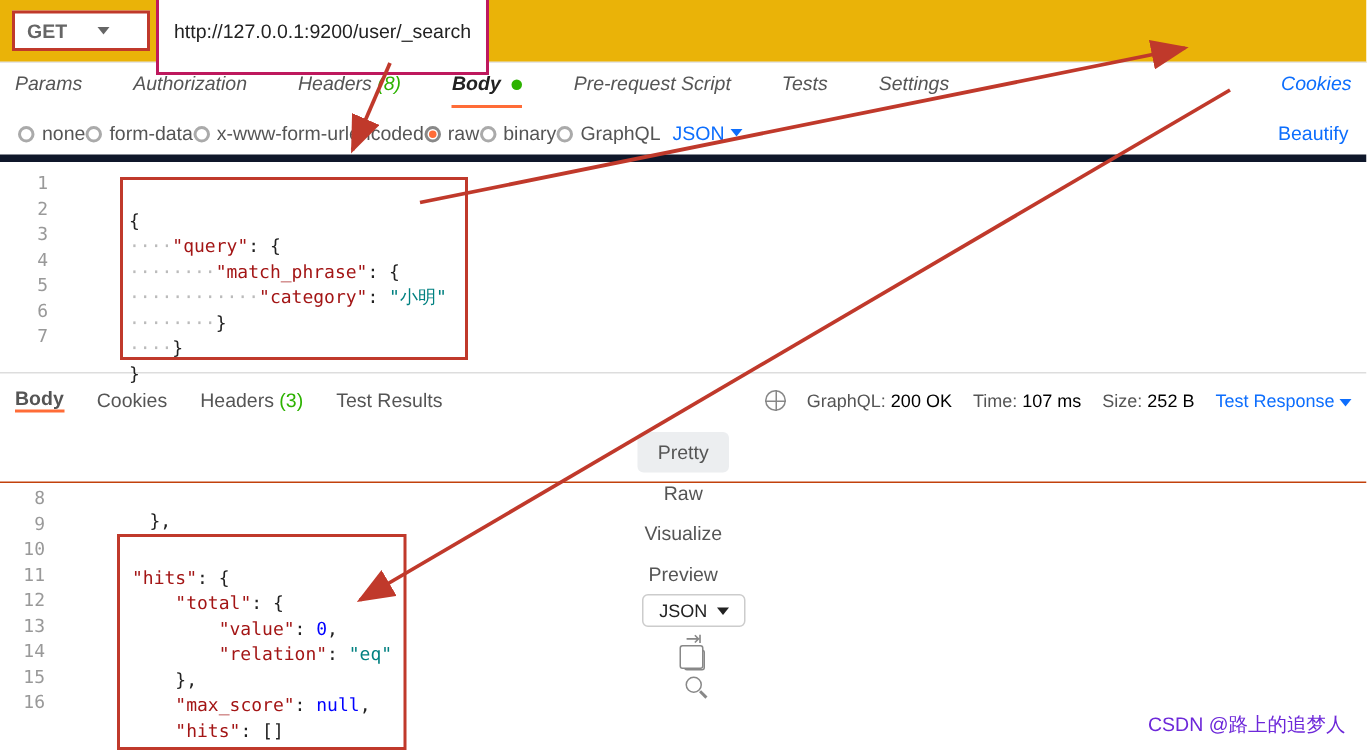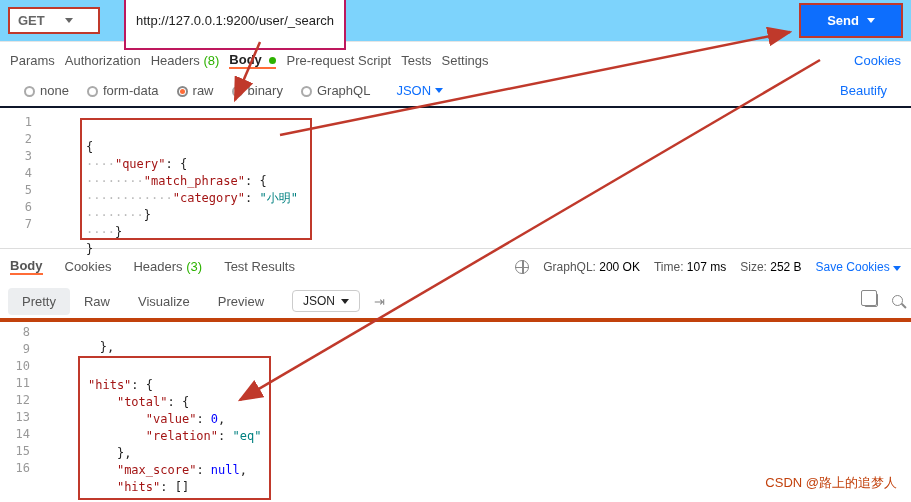--- a/index.html
+++ b/index.html
@@ -1,75 +1,71 @@
 <!DOCTYPE html>
 <html><head>
 <meta charset="utf-8">
 <style>
 * { box-sizing: border-box; margin: 0; padding: 0; }
 body { font-family: -apple-system, "Segoe UI", Arial, sans-serif; font-size: 13px; color: #222; background: #fff; width: 911px; height: 502px; overflow: hidden; position: relative; }
-.top-bar { display: flex; align-items: center; padding: 6px 8px; gap: 24px; background: #7dd3fc; border-bottom: 1px solid #e5e5e5; height: 42px; }
+.top-bar { display: flex; align-items: center; padding: 6px 8px; gap: 4px; background: #eab308; border-bottom: 1px solid #e5e5e5; height: 42px; }
 .method-sel { border: 2px solid #c0392b; padding: 4px 8px; display: flex; align-items: center; gap: 20px; background: #fff; font-weight: 600; color: #666; min-width: 92px; }
 .url-box { border: 2px solid #be185d; padding: 20px 10px; background: #fff; color: #222; min-width: 215px; }
 .spacer { flex: 1; }
 .send-btn { background: #0d6efd; color: #fff; font-weight: 600; padding: 8px 26px; border: 2px solid #c0392b; display: flex; align-items: center; gap: 8px; }
-.tabs { display: flex; align-items: center; padding: 6px 10px; gap: 10px; color: #555; height: 36px; }
+.tabs { display: flex; padding: 6px 10px; gap: 34px; color: #555; height: 36px; font-style: italic; }
 .tab { cursor: pointer; }
 .tab.active { font-weight: 600; border-bottom: 2px solid #ff6c37; color: #222; }
 .dot-green { display:inline-block; width:7px; height:7px; border-radius:50%; background:#2db200; margin-left:4px; vertical-align:middle;}
 .orange-num { color:#2db200; }
 .link { color:#0d6efd; cursor:pointer; }
-.body-row { display:flex; align-items:center; padding:4px 24px 8px; gap:18px; color:#555; border-bottom:2px solid #0f172a; height:30px;}
+.body-row { display:flex; align-items:center; padding:4px 12px 8px; color:#555; border-bottom:5px solid #0f172a; height:30px;}
 .radio { width:11px; height:11px; border-radius:50%; border:2px solid #aaa; display:inline-block; margin-right:5px; vertical-align:middle; position:relative;}
 .radio.sel { border-color:#888;}
 .radio.sel::after{content:"";position:absolute;inset:1px;border-radius:50%;background:#ff6c37;}
 .json-sel { color:#0d6efd; margin-left:8px; display:flex; align-items:center; gap:4px;}
 .editor { display:flex; border:2px solid #c0392b; margin:6px 12px 2px 42px; width:232px; height:122px; font-family:Consolas,monospace; font-size:12px; }
 .editor-wrap { display:flex; margin-top:4px; }
 .gutter { width:38px; text-align:right; color:#999; padding:2px 6px 0 0; line-height:17px; font-family:Consolas,monospace; font-size:12px;}
 .code { padding:2px 4px; line-height:17px; white-space:pre; }
 .k{color:#a31515;} .p{color:#222;} .v{color:#0000ff;} .s{color:#008080;}
 .resp-tabs { display:flex; align-items:center; padding:4px 10px; gap:22px; color:#555; border-top:1px solid #ddd; height:36px; margin-top:6px;}
 .resp-tabs .tab.act { font-weight:600; border-bottom:2px solid #ff6c37; }
 .status-block{margin-left:auto; display:flex; gap:14px; font-size:12px; color:#555;}
 .g{color:#000000;}
-.view-row{display:flex; align-items:center; gap:0; padding:4px 8px; border-bottom:4px solid #c2410c; height:38px;}
+.view-row{display:flex; align-items:center; gap:0; padding:4px 28px; border-bottom:1px solid #c2410c; height:38px;flex-direction:column;}
 .vbtn{padding:6px 14px; color:#555; cursor:pointer;}
 .vbtn.act{background:#eceef0; border-radius:4px;}
 .fmt{border:1px solid #ccc; border-radius:4px; padding:3px 10px; margin-left:14px; display:flex; align-items:center; gap:6px; font-size:12px;}
 .ic{margin-left:14px; color:#888; cursor:pointer;}
 .ic-stack{width:14px;height:14px;border:1.5px solid #888;position:relative;border-radius:2px;display:inline-block;}
 .ic-stack::after{content:"";position:absolute;width:14px;height:14px;border:1.5px solid #888;border-radius:2px;top:-4px;left:-4px;background:#fff;}
 .resp-editor{display:flex; font-family:Consolas,monospace; font-size:12px;}
 .resp-gutter{width:38px;text-align:right;color:#999;padding:2px 8px 0 0;line-height:17px;}
 .resp-code{border:2px solid #c0392b; padding:2px 8px; line-height:17px; white-space:pre; min-width:190px;}
-.watermark{position:absolute; right:14px; bottom:10px; color:#c2410c; font-size:13px;text-align:right;}
+.watermark{position:absolute; right:14px; bottom:10px; color:#6d28d9; font-size:13px;text-align:right;}
 svg.arrows{position:absolute; inset:0; pointer-events:none;}
 .chev{display:inline-block;width:0;height:0;border-left:4px solid transparent;border-right:4px solid transparent;border-top:5px solid currentColor;}
 .chev-blue{color:#0d6efd;}
 .globe{width:14px;height:14px;border:1.5px solid #888;border-radius:50%;display:inline-block;position:relative;}
 .globe::before{content:"";position:absolute;left:6px;top:-1px;bottom:-1px;width:1.5px;background:#888;}
 .globe::after{content:"";position:absolute;top:6px;left:-1px;right:-1px;height:1.5px;background:#888;}
 .srch{display:inline-block;width:11px;height:11px;border:1.5px solid #888;border-radius:50%;position:relative;}
 .srch::after{content:"";position:absolute;width:6px;height:1.5px;background:#888;transform:rotate(45deg);right:-5px;bottom:-2px;}
 </style>
 </head>
 <body>
 
 <div class="top-bar">
   <div class="method-sel">
     <span>GET</span>
     <span class="chev"></span>
   </div>
   <div class="url-box">http://127.0.0.1:9200/user/_search</div>
   <div class="spacer"></div>
-  <div class="send-btn">
-    <span>Send</span>
-    <span class="chev" style="border-top-color:#fff"></span>
-  </div>
 </div>
 
 <div class="tabs">
   <span class="tab">Params</span>
   <span class="tab">Authorization</span>
   <span class="tab">
     <span>Headers</span>
     <span class="orange-num">(8)</span>
   </span>
   <span class="tab active">
@@ -79,20 +75,21 @@
   <span class="tab">Pre-request Script</span>
   <span class="tab">Tests</span>
   <span class="tab">Settings</span>
   <div class="spacer"></div>
   <span class="link">Cookies</span>
 </div>
 
 <div class="body-row">
   <span><span class="radio"></span><span>none</span></span>
   <span><span class="radio"></span><span>form-data</span></span>
+  <span><span class="radio"></span><span>x-www-form-urlencoded</span></span>
   <span><span class="radio sel"></span><span>raw</span></span>
   <span><span class="radio"></span><span>binary</span></span>
   <span><span class="radio"></span><span>GraphQL</span></span>
   <span class="json-sel">
     <span>JSON</span>
     <span class="chev chev-blue"></span>
   </span>
   <div class="spacer"></div>
   <span class="link">Beautify</span>
 </div>
@@ -126,21 +123,21 @@
     <span>Headers</span>
     <span class="orange-num">(3)</span>
   </span>
   <span class="tab">Test Results</span>
   <div class="status-block">
     <span class="globe"></span>
     <span><span>GraphQL:</span> <span class="g">200 OK</span></span>
     <span><span>Time:</span> <span class="g">107 ms</span></span>
     <span><span>Size:</span> <span class="g">252 B</span></span>
     <span class="link">
-      <span>Save Cookies</span> <span class="chev chev-blue"></span>
+      <span>Test Response</span> <span class="chev chev-blue"></span>
     </span>
   </div>
 </div>
 
 <div class="view-row">
   <span class="vbtn act">Pretty</span>
   <span class="vbtn">Raw</span>
   <span class="vbtn">Visualize</span>
   <span class="vbtn">Preview</span>
   <span class="fmt">

